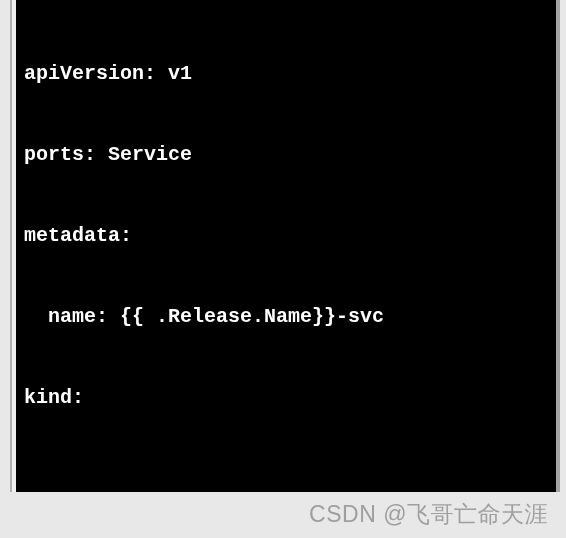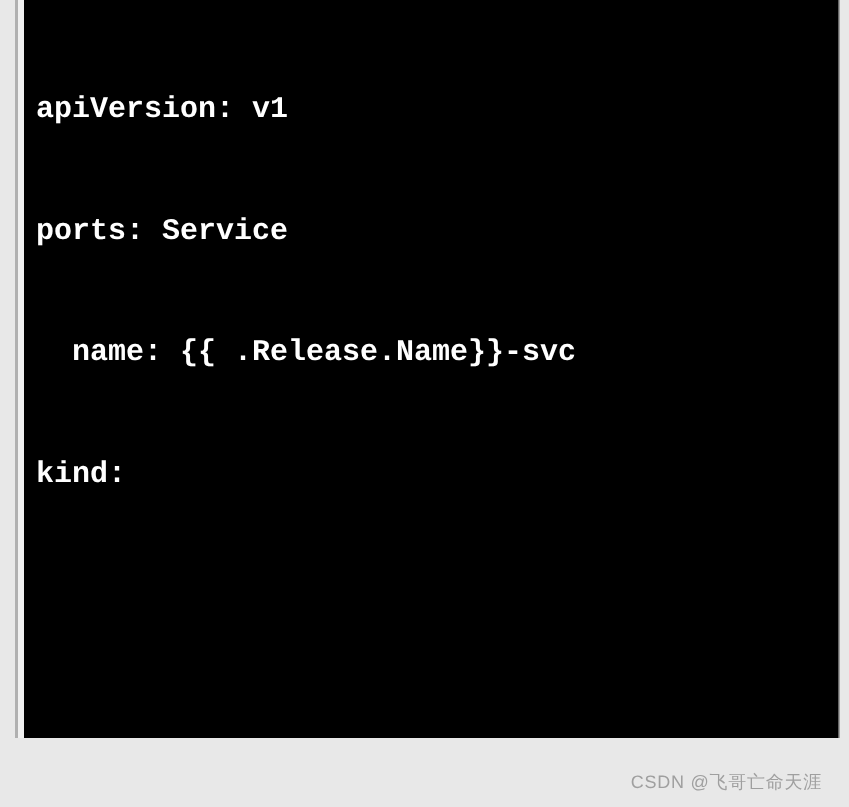--- a/index.html
+++ b/index.html
@@ -16,21 +16,21 @@
       overflow: hidden;
     }
     .terminal-container {
       position: absolute;
       top: 0;
       left: 10px;
       right: 6px;
       height: 492px;
       background: #f0f0f0;
       border-left: 2px solid #b0b0b0;
-      border-right: 1px solid #a3a3a3;
+      border-right: 4px solid #a3a3a3;
     }
     .terminal {
       position: absolute;
       top: 0;
       left: 4px;
       right: 0;
       bottom: 0;
       background: #000000;
       color: #ffffff;
       padding: 6px 8px;
@@ -41,33 +41,34 @@
       overflow: hidden;
     }
     .terminal .line {
       display: block;
     }
     .watermark {
       position: absolute;
       bottom: 8px;
       right: 18px;
       font-family: "Microsoft YaHei", Arial, sans-serif;
-      font-size: 12px;
+      font-size: 23px;
       color: rgba(120,120,120,0.65);
       font-weight: 400;
       letter-spacing: 0.5px;
     }
   </style>
 </head>
 <body>
 
 <div class="terminal-container">
   <div class="terminal">
     <span class="line">apiVersion: v1</span>
     <span class="line">ports: Service</span>
+    <span class="line">metadata:</span>
     <span class="line">  name: {{ .Release.Name}}-svc</span>
     <span class="line">kind:</span>
     
     
     
     
     
     
     
     

